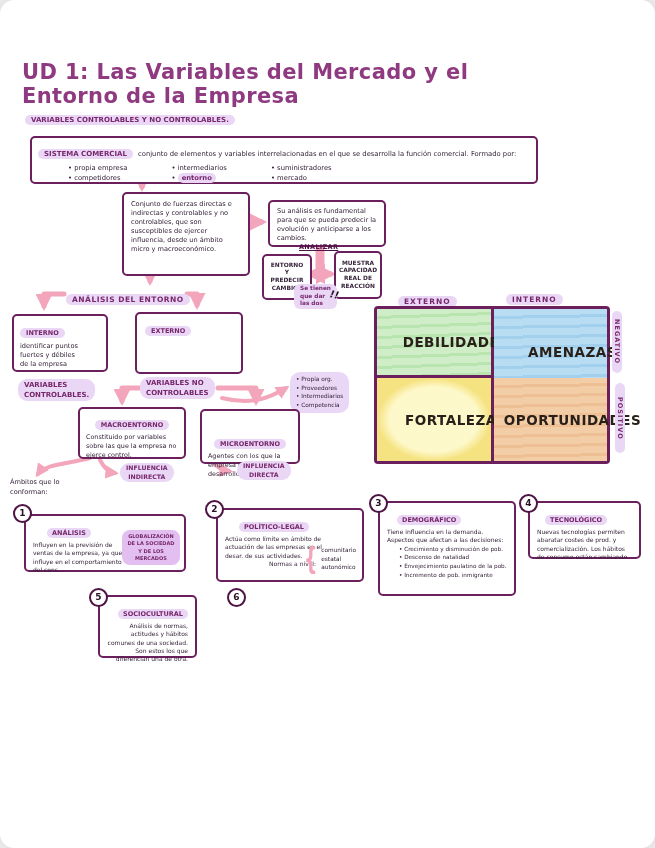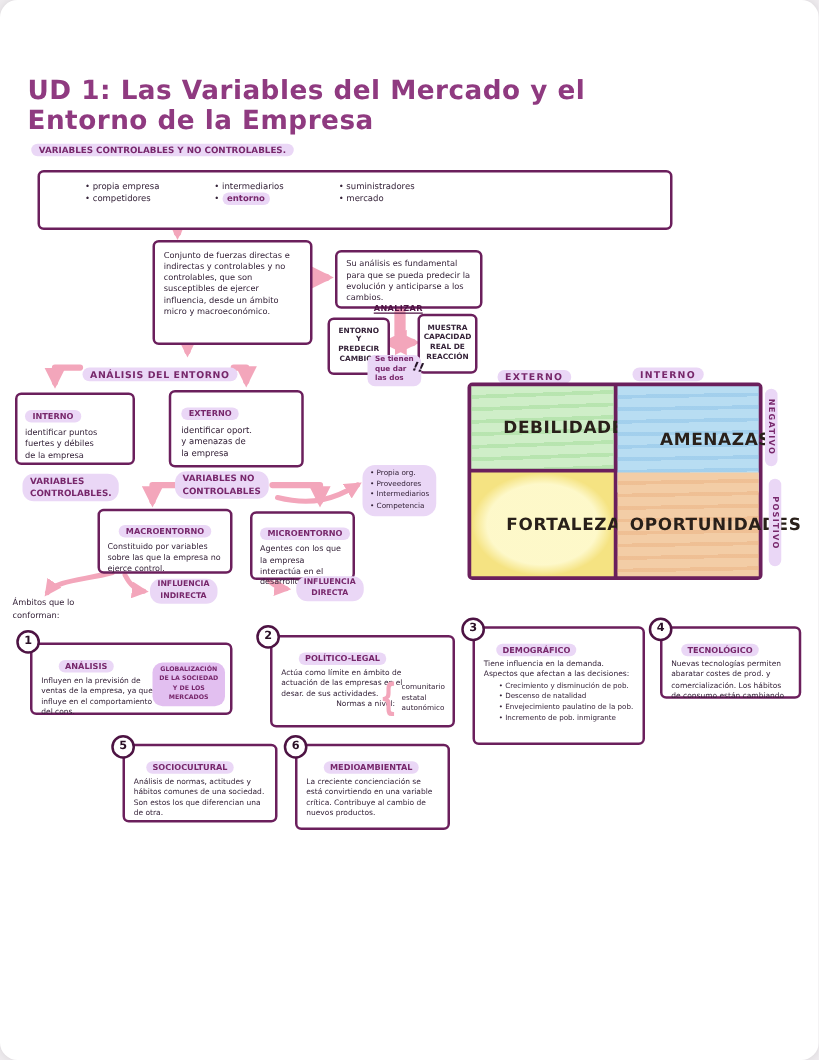--- a/index.html
+++ b/index.html
@@ -71,20 +71,24 @@
       <path d="M120,545 L132,545" stroke-width="5" marker-end="url(#ah)"></path>
     </g>
   </svg>
 
   <div class="abs layer title" style="left:22px;top:60px;width:520px;">UD 1: Las Variables del Mercado y el Entorno de la Empresa</div>
   <div class="abs layer" style="left:25px;top:107px;">
     <span class="pill" style="font-size:7px;">VARIABLES CONTROLABLES Y NO CONTROLABLES.</span>
   </div>
 
   <div class="box" style="left:30px;top:136px;width:508px;height:48px;padding:3px 6px;">
+    <div>
+      <span class="pill" style="font-size:7px;">SISTEMA COMERCIAL</span>
+      <span class="bodytxt" style="font-size:6.8px;">conjunto de elementos y variables interrelacionadas en el que se desarrolla la función comercial. Formado por:</span>
+    </div>
     <div style="display:flex;gap:44px;margin:3px 0 0 30px;font-size:6.8px;line-height:1.5;">
       <div>
         <div class="bul">propia empresa</div>
         <div class="bul">competidores</div>
       </div>
       <div>
         <div class="bul">intermediarios</div>
         <div class="bul"><span class="pill" style="font-size:6.8px;padding:0 4px;">entorno</span></div>
       </div>
       <div>
@@ -125,23 +129,20 @@
   </div>
 
   <div class="box" style="left:12px;top:314px;width:96px;height:58px;padding:4px 6px;">
     <span class="pill" style="font-size:6.5px;">INTERNO</span>
     <div class="bodytxt pre" style="font-size:6.6px;margin-top:3px;">identificar puntos
 fuertes y débiles
 de la empresa</div>
   </div>
   <div class="box" style="left:135px;top:312px;width:108px;height:62px;padding:4px 8px;">
     <span class="pill" style="font-size:6.5px;">EXTERNO</span>
-    <div class="bodytxt pre" style="font-size:6.8px;margin-top:3px;">identificar oport.
-y amenazas de
-la empresa</div>
   </div>
 
   <div class="abs layer" style="left:18px;top:379px;">
     <span class="pill pre" style="font-size:7px;line-height:1.45;">VARIABLES
 CONTROLABLES.</span>
   </div>
   <div class="abs layer" style="left:140px;top:377px;">
     <span class="pill pre" style="font-size:7px;line-height:1.45;">VARIABLES NO
 CONTROLABLES</span>
   </div>
@@ -151,21 +152,21 @@
     <div class="bul">Propia org.</div>
     <div class="bul">Proveedores</div>
     <div class="bul">Intermediarios</div>
     <div class="bul">Competencia</div>
   </div>
 
   <div class="box" style="left:78px;top:407px;width:108px;height:52px;padding:3px 6px;text-align:center;">
     <span class="pill" style="font-size:6.5px;">MACROENTORNO</span>
     <div class="bodytxt" style="font-size:6.4px;margin-top:2px;text-align:left;">Constituido por variables sobre las que la empresa no ejerce control.</div>
   </div>
-  <div class="box" style="left:200px;top:409px;width:84px;height:55px;padding:3px 6px;text-align:center;">
+  <div class="box" style="left:200px;top:409px;width:100px;height:55px;padding:20px 6px;text-align:center;">
     <span class="pill" style="font-size:6.5px;">MICROENTORNO</span>
     <div class="bodytxt" style="font-size:6.4px;margin-top:2px;text-align:left;">Agentes con los que la empresa interactúa en el desarrollo de su acti.</div>
   </div>
 
   <div class="abs layer" style="left:120px;top:463px;">
     <span class="pill pre" style="font-size:6.2px;line-height:1.4;text-align:center;">INFLUENCIA
 INDIRECTA</span>
   </div>
   <div class="abs layer" style="left:237px;top:461px;">
     <span class="pill pre" style="font-size:6.2px;line-height:1.4;text-align:center;">INFLUENCIA
@@ -226,24 +227,20 @@
     </div>
   </div>
 
   <div class="fcircle" style="left:519px;top:494px;">4</div>
   <div class="box" style="left:528px;top:501px;width:113px;height:58px;padding:4px 7px;">
     <span class="ftitle-pill" style="margin-left:8px;">TECNOLÓGICO</span>
     <div class="bodytxt" style="font-size:6px;margin-top:2px;">Nuevas tecnologías permiten abaratar costes de prod. y comercialización. Los hábitos de consumo están cambiando</div>
   </div>
 
   <div class="fcircle" style="left:89px;top:588px;">5</div>
-  <div class="box" style="left:98px;top:595px;width:124px;height:63px;padding:4px 7px;">
+  <div class="box" style="left:98px;top:595px;width:99px;height:63px;padding:4px 7px;text-align:right;">
     <span class="ftitle-pill" style="margin-left:10px;">SOCIOCULTURAL</span>
     <div class="bodytxt" style="font-size:6px;margin-top:2px;">Análisis de normas, actitudes y hábitos comunes de una sociedad. Son estos los que diferencian una de otra.</div>
   </div>
 
   <div class="fcircle" style="left:227px;top:588px;">6</div>
-  <div class="box" style="left:236px;top:595px;width:124px;height:69px;padding:4px 7px;">
-    <span class="ftitle-pill" style="margin-left:14px;">MEDIOAMBIENTAL</span>
-    <div class="bodytxt" style="font-size:6px;margin-top:2px;">La creciente concienciación se está convirtiendo en una variable crítica. Contribuye al cambio de nuevos productos.</div>
-  </div>
 
 </div>
 
 </body></html>

